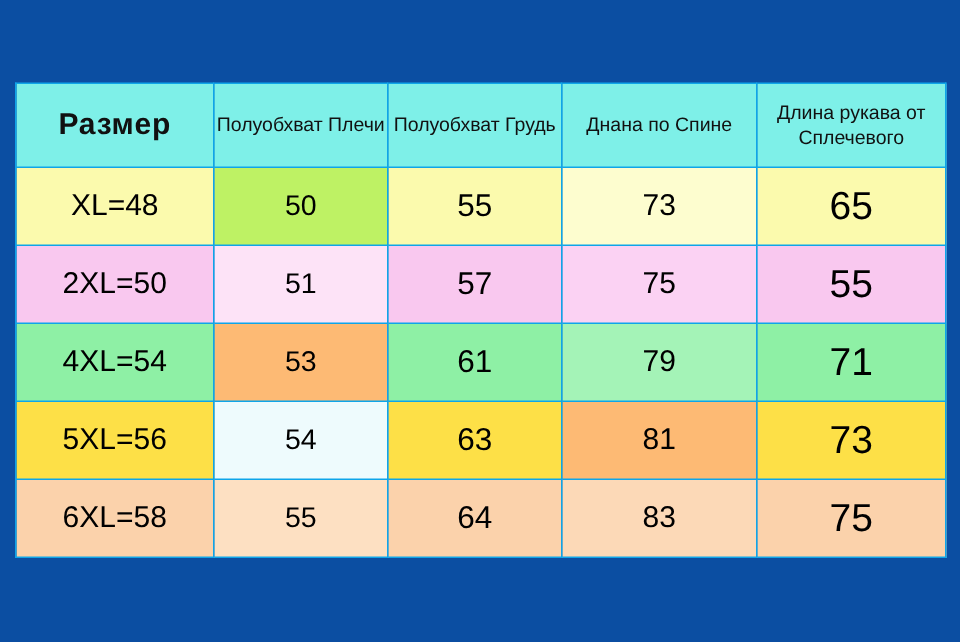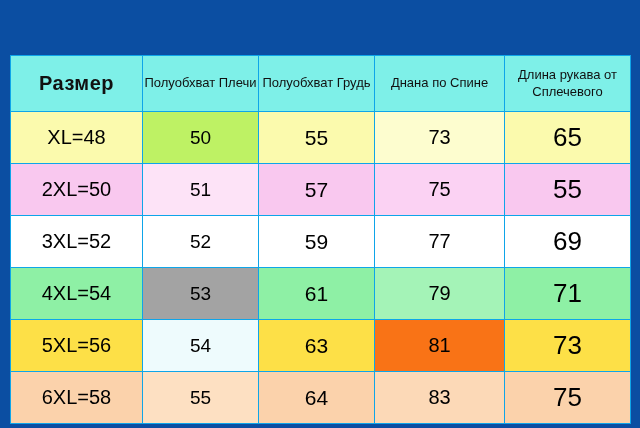--- a/index.html
+++ b/index.html
@@ -75,26 +75,26 @@
   .r-yellow td.c1 { background: #bef264; }
   .r-yellow td.c3 { background: #fdfdcf; }
 
   .r-pink td { background: #f9c8ef; }
   .r-pink td.c1 { background: #fde3f7; }
   .r-pink td.c3 { background: #fbd2f3; }
 
   .r-white td { background: #ffffff; }
 
   .r-green td { background: #8ef0a5; }
-  .r-green td.c1 { background: #a3a3a3; margin-top: 32px; }
+  .r-green td.c1 { background: #fdba74; margin-top: 32px; }
   .r-green td.c3 { background: #a4f3b7; }
 
   .r-ice td { background: #fde047; }
   .r-ice td.c1 { background: #eefbfd; }
-  .r-ice td.c3 { background: #f97316; }
+  .r-ice td.c3 { background: #fdba74; }
 
   .r-peach td { background: #fbd2ab; }
   .r-peach td.c1 { background: #fde0c2; }
   .r-peach td.c3 { background: #fcd9b7; }
 </style>
 </head>
 <body>
 
 <div class="page">
   <div class="table-wrap">
@@ -123,27 +123,20 @@
           <td class="c3">73</td>
           <td class="c4">65</td>
         </tr>
         <tr class="r-pink">
           <td class="c0">2XL=50</td>
           <td class="c1">51</td>
           <td class="c2">57</td>
           <td class="c3">75</td>
           <td class="c4">55</td>
         </tr>
-        <tr class="r-white">
-          <td class="c0">3XL=52</td>
-          <td class="c1">52</td>
-          <td class="c2">59</td>
-          <td class="c3">77</td>
-          <td class="c4">69</td>
-        </tr>
         <tr class="r-green">
           <td class="c0">4XL=54</td>
           <td class="c1">53</td>
           <td class="c2">61</td>
           <td class="c3">79</td>
           <td class="c4">71</td>
         </tr>
         <tr class="r-ice">
           <td class="c0">5XL=56</td>
           <td class="c1">54</td>

